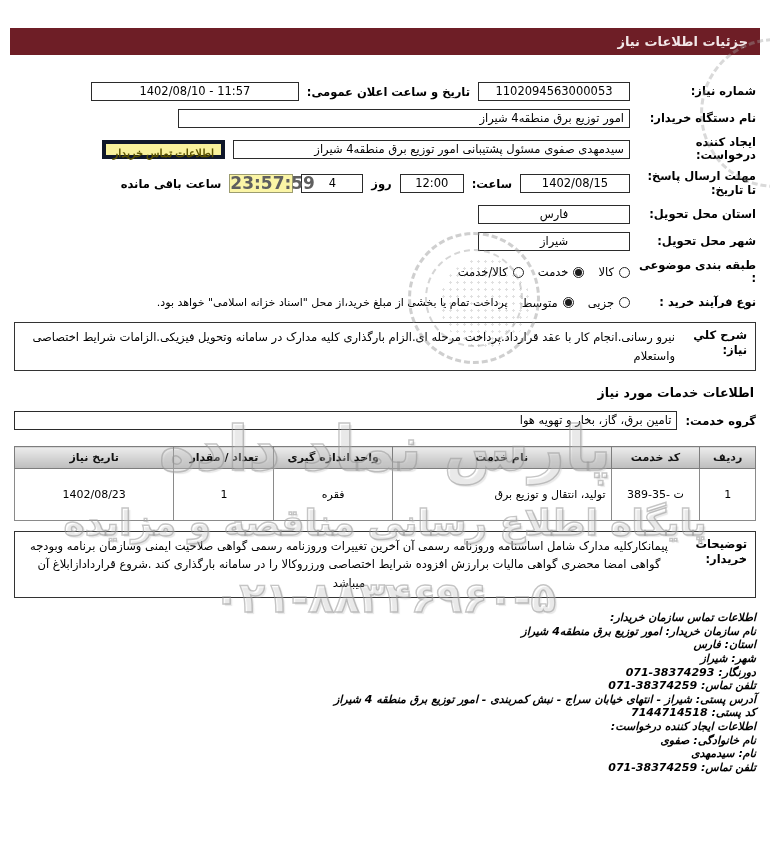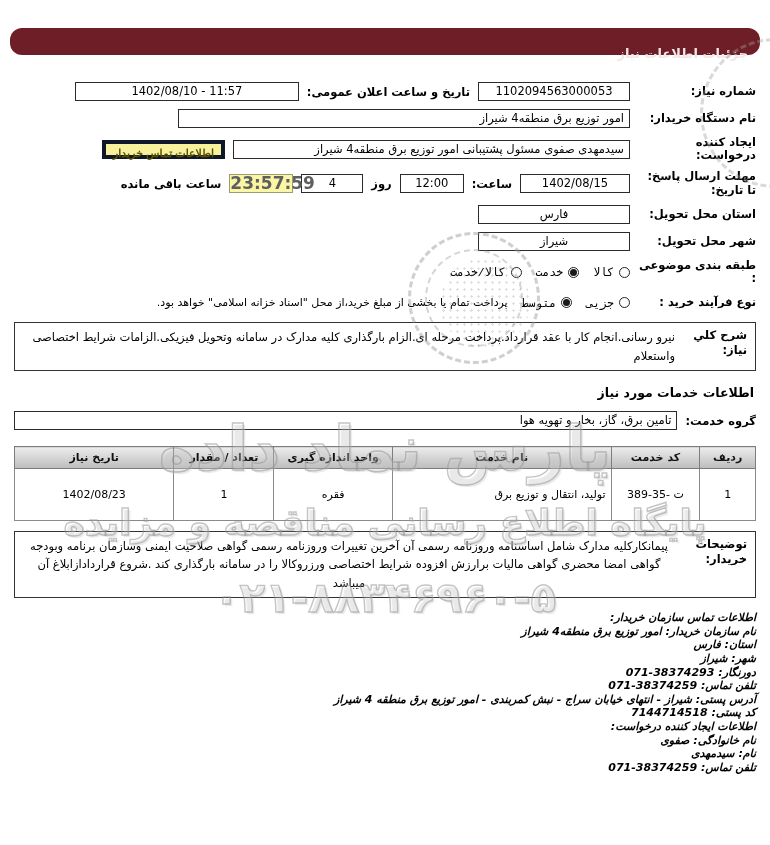--- a/index.html
+++ b/index.html
@@ -3,21 +3,21 @@
 <meta charset="utf-8">
 <style>
   * { box-sizing: border-box; margin: 0; padding: 0; }
   body { width: 770px; height: 845px; background: #ffffff;
          font-family: "DejaVu Sans", sans-serif; }
   .page { position: relative; width: 770px; height: 845px; background: #fff; overflow: hidden; }
 
   
   .titlebar { position: absolute; top: 28px; right: 10px; left: 10px; height: 27px;
               background: #6e1e26; color: #f2e7e7; font-weight: bold; font-size: 13px;
-              line-height: 27px; padding: 12px 12px; border-radius: 12px; }
+              line-height: 27px; padding: 0 12px; }
 
   
   .content { position: absolute; top: 82px; right: 14px; left: 14px; }
   .row { display: flex; align-items: center; gap: 8px; margin-bottom: 8px; min-height: 19px; }
   .lbl { font-weight: bold; font-size: 11.5px; color: #000; flex-shrink: 0; }
   .w118 { width: 118px; text-align: right; line-height: 1.15; }
   .field { border: 1px solid #2b2b2b; background: #fff; height: 19px; font-size: 11.5px;
            line-height: 17px; padding: 0 5px; color: #000; flex-shrink: 0; overflow: hidden;
            white-space: nowrap; }
   .center { text-align: center; }
@@ -31,21 +31,21 @@
   .timer { background: #fbf5a6; border: 1px solid #9c9c70; color: #5f5f5f; font-weight: bold;
            width: 64px; text-align: center; height: 19px; line-height: 17px; font-size: 17px;
            flex-shrink: 0; }
 
   .radio { width: 11px; height: 11px; border: 1px solid #222; border-radius: 50%;
            background: #fff; display: inline-block; flex-shrink: 0; position: relative; }
   .radio.sel { background: #fff; }
   .radio.sel::after { content: ""; position: absolute; inset: 1px; border-radius: 50%;
                       background: #1a1a1a; }
   .opt { display: flex; align-items: center; gap: 5px; }
-  .opt-label { font-size: 11.5px; color: #000; font-family: Liberation Mono, monospace; }
+  .opt-label { font-size: 11.5px; color: #000; }
   .note { font-size: 11px; color: #000; white-space: nowrap; }
 
   .bigbox { border: 1px solid #333; padding: 5px 8px; display: flex; gap: 8px;
             margin-top: 10px; }
   .bigbox .boxlbl { font-weight: bold; font-size: 11.5px; width: 64px; flex-shrink: 0;
                     line-height: 1.3; }
   .bigbox .boxtxt { font-size: 11.5px; line-height: 1.6; flex: 1; text-align: right; }
   .bigbox .boxtxt.ctr { text-align: center; }
 
   .section-title { margin: 14px 2px 0; font-weight: bold; font-size: 12.5px; }
@@ -91,21 +91,21 @@
   <div class="titlebar">
     <span>جزئیات اطلاعات نیاز</span>
   </div>
 
   <div class="content">
 
     <div class="row">
       <span class="lbl w118">شماره نیاز:</span>
       <span class="field center ltr" style="width:152px">1102094563000053</span>
       <span class="lbl">تاریخ و ساعت اعلان عمومی:</span>
-      <span class="field center ltr" style="width:224px">1402/08/10 - 11:57</span>
+      <span class="field center ltr" style="width:208px">1402/08/10 - 11:57</span>
     </div>
 
     <div class="row">
       <span class="lbl w118">نام دستگاه خریدار:</span>
       <span class="field right" style="width:452px">امور توزیع برق منطقه4 شیراز</span>
     </div>
 
     <div class="row">
       <span class="lbl w118">ایجاد کننده درخواست:</span>
       <span class="field right" style="width:397px">سیدمهدی صفوی مسئول پشتیبانی امور توزیع برق منطقه4 شیراز</span>

